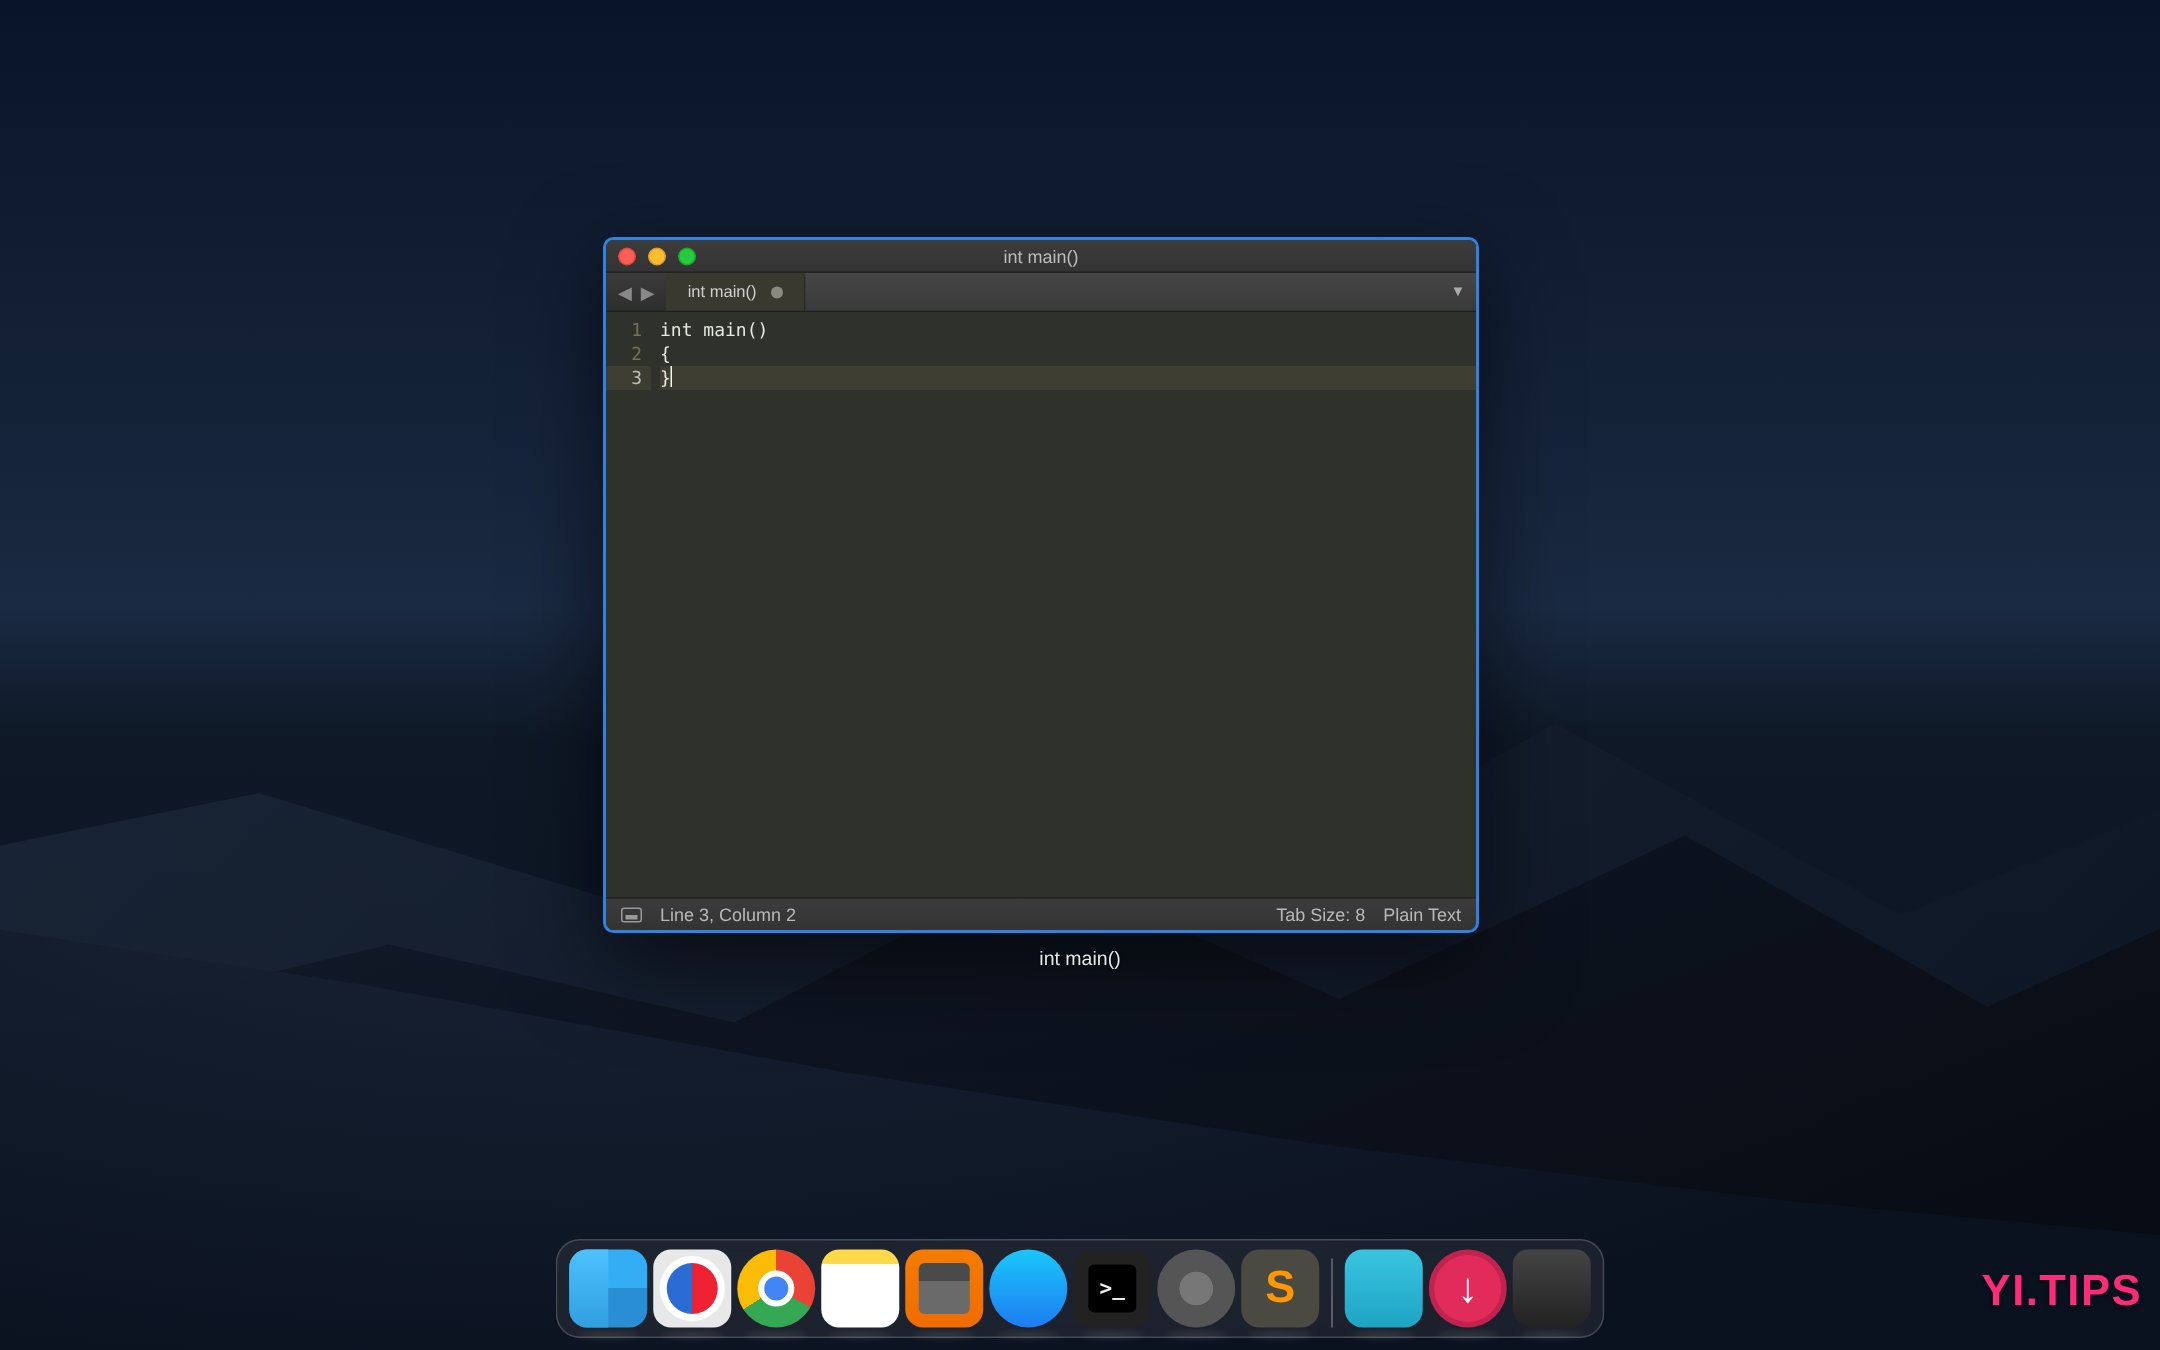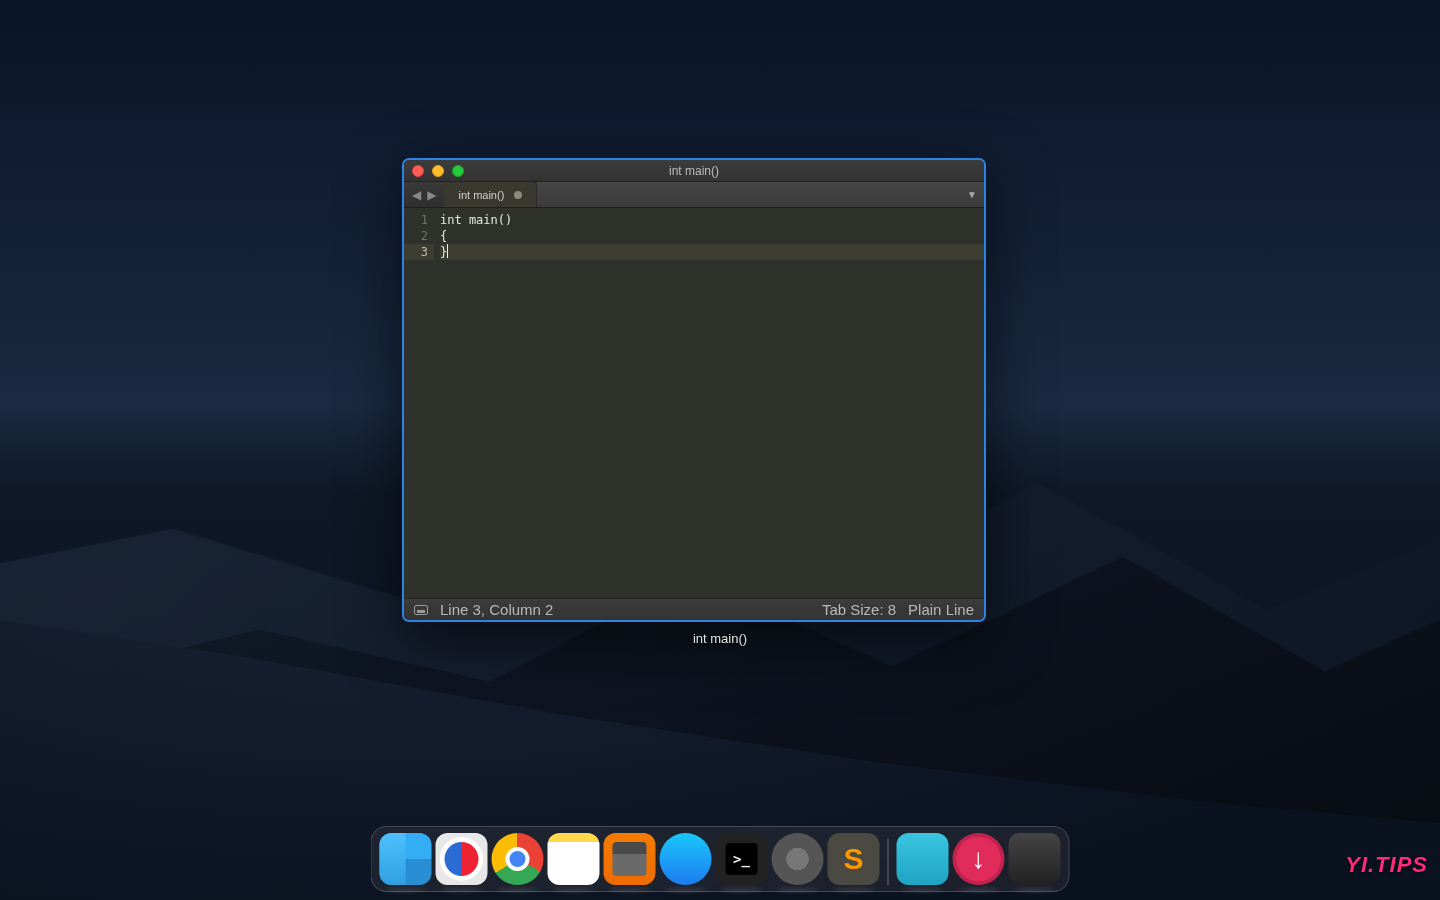--- a/index.html
+++ b/index.html
@@ -69,21 +69,21 @@
 .gutter div { height: 16px; }
 .gutter .hl { background: #3e3d32; color: #c2bfad; margin-right: -6px; padding-right: 6px; }
 .codepane { flex: 1; padding: 4px 0 0 6px; color: #e8e8df; position: relative; }
 .codepane div { height: 16px; white-space: pre; }
 .codepane .hl { background: #3e3d32; }
 .cursor { display: inline-block; width: 1px; height: 14px; background: #f8f8f2; vertical-align: -2px; }
 
 .statusbar {
   height: 22px; background: linear-gradient(180deg, #3c3c3c, #333333);
   border-top: 1px solid #222; display: flex; align-items: center;
-  font-size: 15px; color: #b8b8b8; padding: 0 10px; gap: 12px;
+  font-size: 12px; color: #b8b8b8; padding: 0 10px; gap: 12px;
 }
 .statusbar .panelicon { width: 14px; height: 10px; border: 1.3px solid #999; border-radius: 2px; position: relative; }
 .statusbar .panelicon::after { content: ""; position: absolute; left: 2px; right: 2px; bottom: 1px; height: 3px; background: #999; }
 .statusbar .spacer { flex: 1; }
 
 .caption {
   position: absolute; left: 0; right: 0; top: 631px; text-align: center;
   color: #e6e6e6; font-size: 13px; text-shadow: 0 1px 2px #000;
 }
 
@@ -113,21 +113,21 @@
 .di-prefs { background: radial-gradient(circle,#777 30%,#555 31%); border-radius:50%; }
 .di-sublime { background:#4a4a42; }
 .di-sublime::after{content:"S";color:#ff9800;font:700 30px sans-serif;}
 .di-folder { background: linear-gradient(180deg,#39c5e0,#1ea4c4); }
 .di-dl { background: radial-gradient(circle,#e02b5b 60%,#c2234e 61%); border-radius:50%; color:#fff;}
 .di-dl::after{content:"\2193";font-size:28px;font-weight:700;}
 .di-trash { background: linear-gradient(180deg,#444,#222); border-radius:10px 10px 14px 14px; }
 
 .watermark {
   position: absolute; right: 12px; bottom: 22px; color:#ff2a78; font-weight:800;
-  font-size:22px; letter-spacing:1px; font-style:italic; text-shadow:0 1px 3px rgba(0,0,0,0.6);
+  font-size:29px; letter-spacing:1px; text-shadow:0 1px 3px rgba(0,0,0,0.6);
 }
 </style>
 </head>
 <body>
 
 <div class="mountain1"></div>
 <div class="mountain2"></div>
 <div class="dune"></div>
 
 <div class="window">
@@ -164,21 +164,21 @@
         <div>{</div>
         <div class="hl">}<span class="cursor"></span></div>
       </div>
   </div>
 
   <div class="statusbar">
     <span class="panelicon"></span>
     <span>Line 3, Column 2</span>
     <span class="spacer"></span>
     <span>Tab Size: 8</span>
-    <span>Plain Line</span>
+    <span>Plain Text</span>
   </div>
 </div>
 
 <div class="caption">int main()</div>
 
 <div class="dock" id="dock">
     <div class="dockitem di-finder">
       <span class="refl"></span>
     </div>
     <div class="dockitem di-safari">

